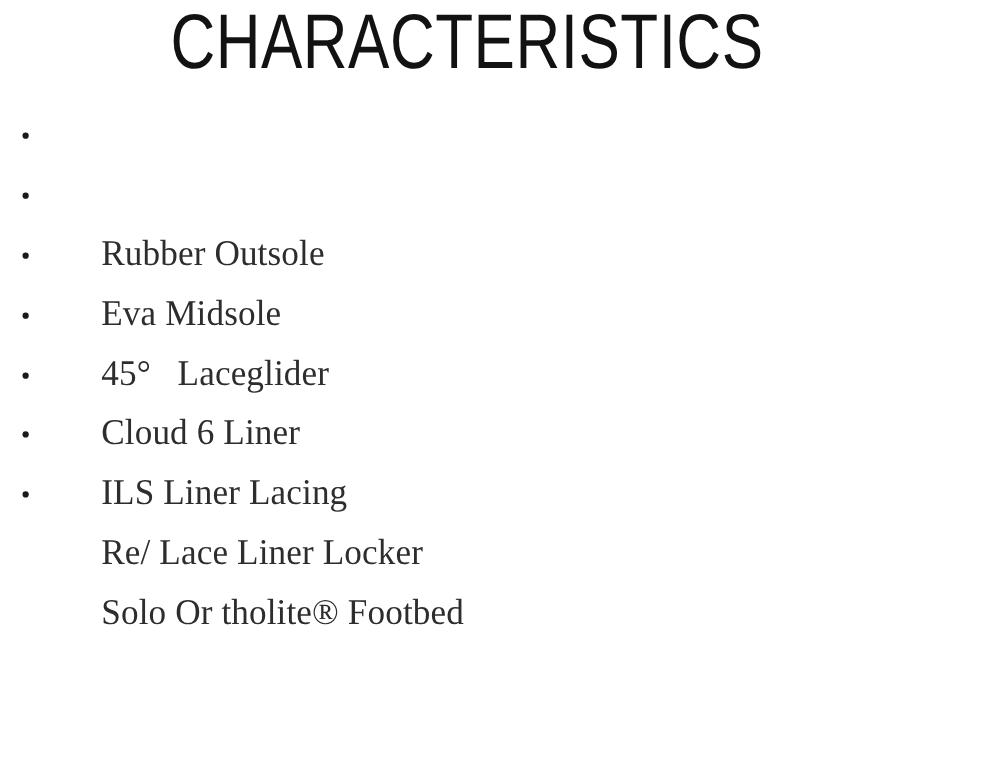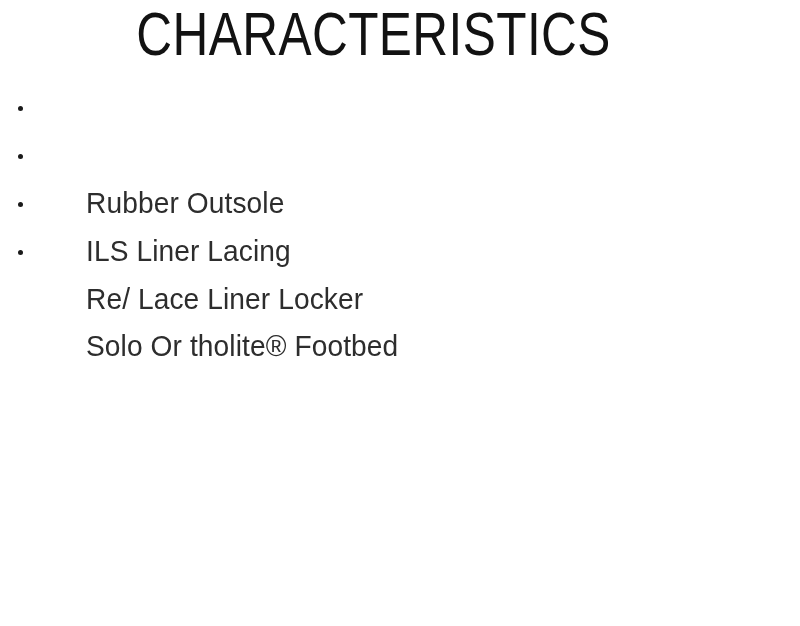--- a/index.html
+++ b/index.html
@@ -54,21 +54,21 @@
     margin: 0;
     padding: 0;
     list-style: none;
     width: 760px;
   }
   .char-item {
     position: relative;
     height: 47.9px;
     line-height: 47.9px;
     padding-left: 19px;
-    font-family: Liberation Sans, sans-serif;
+    font-family: Liberation Serif, serif;
     font-size: 29px;
     font-weight: 300;
     color: #2d2d2d;
     white-space: pre;
     letter-spacing: 0.1px;
   }
   .char-item .bullet-dot {
     position: absolute;
     left: 0px;
     top: 50%;
@@ -96,25 +96,37 @@
     <h1 class="slide-title">CHARACTERISTICS</h1>
   </div>
 
   <ul class="char-list">
 
     <li class="char-item">
       <span class="bullet-dot"></span>
       <span class="item-label">Rubber Outsole</span>
     </li>
 
+    <li class="char-item">
+      <span class="bullet-dot"></span>
+      <span class="item-label">Eva Midsole</span>
+    </li>
+
+
+    <li class="char-item">
+      <span class="bullet-dot"></span>
+      <span class="item-label">45°   Laceglider</span>
+    </li>
 
 
 
-
-
+    <li class="char-item">
+      <span class="bullet-dot"></span>
+      <span class="item-label">Cloud 6 Liner</span>
+    </li>
 
     <li class="char-item">
       <span class="bullet-dot"></span>
       <span class="item-label">ILS Liner Lacing</span>
     </li>
 
     <li class="char-item">
       <span class="bullet-dot"></span>
       <span class="item-label">Re/ Lace Liner Locker</span>
     </li>

